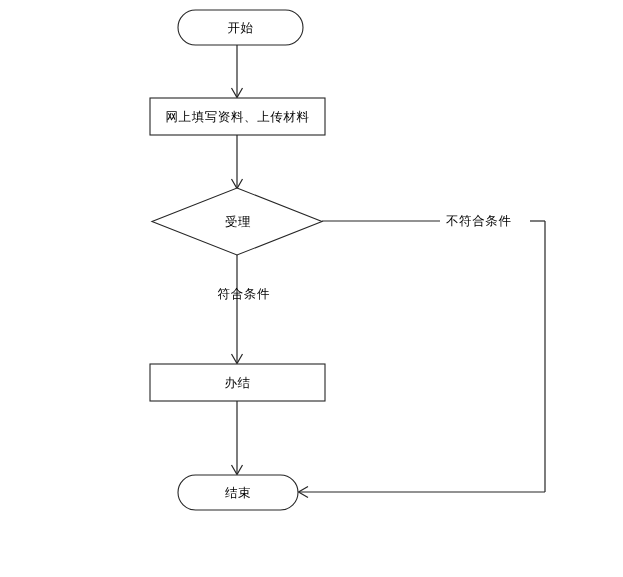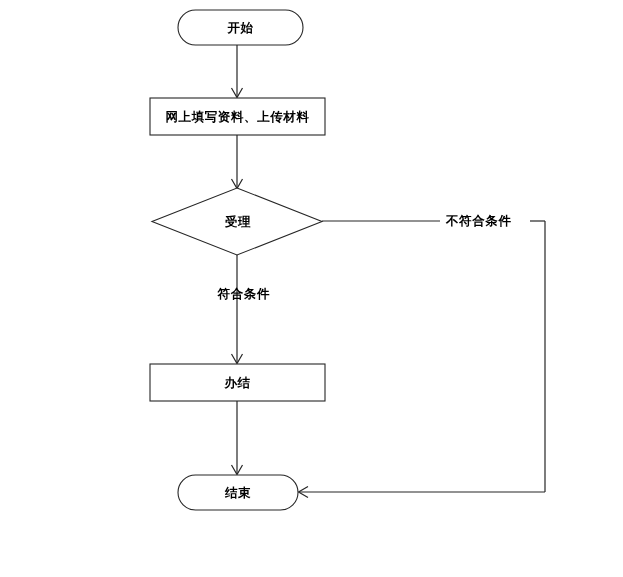--- a/index.html
+++ b/index.html
@@ -9,21 +9,20 @@
   }
   body {
     font-family: "DejaVu Sans", "Liberation Sans", sans-serif;
   }
   #flowchart-canvas {
     position: relative;
     width: 623px;
     height: 577px;
     background: #ffffff;
     overflow: hidden;
-    font-weight: bold;
   }
   #flow-svg {
     position: absolute;
     left: 0;
     top: 0;
     width: 623px;
     height: 577px;
   }
   .node-shape {
     fill: #ffffff;

